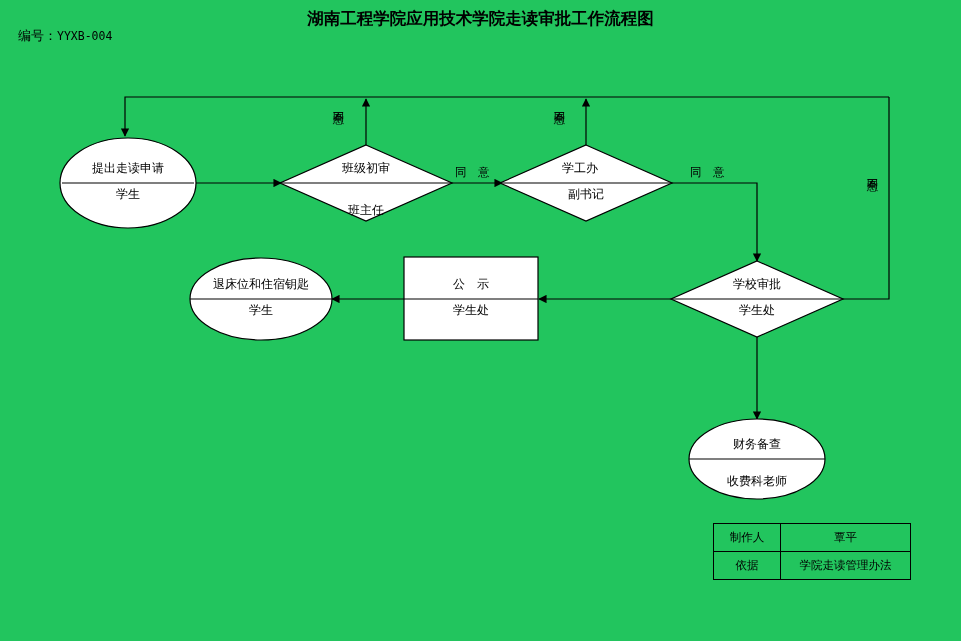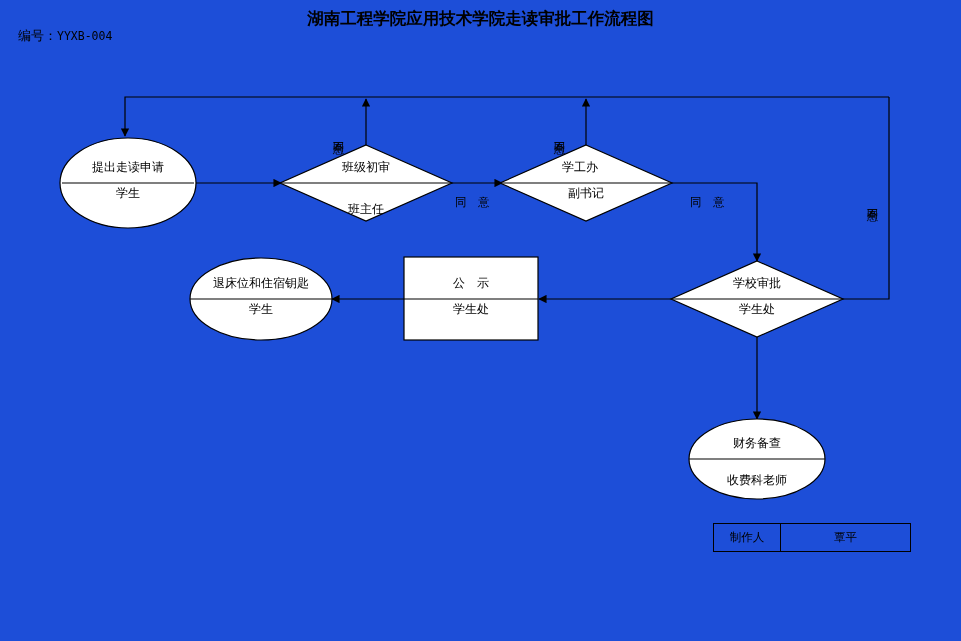--- a/index.html
+++ b/index.html
@@ -8,21 +8,21 @@
     background: #ffffff;
   }
   body {
     font-family: "DejaVu Sans", "Liberation Sans", sans-serif;
     color: #000000;
   }
   #page {
     position: relative;
     width: 961px;
     height: 641px;
-    background: #1d4ed8;
+    background: #22c55e;
     overflow: hidden;
   }
   #flow-svg {
     position: absolute;
     left: 0;
     top: 0;
     width: 961px;
     height: 641px;
   }
   .doc-title {
@@ -48,29 +48,28 @@
     font-family: "DejaVu Sans Mono", "Liberation Mono", monospace;
     font-size: 11.5px;
   }
   
   .node-text {
     position: absolute;
     text-align: center;
     font-size: 12px;
     line-height: 1.1;
     white-space: nowrap;
-    font-family: Liberation Mono, monospace;
+    font-family: Liberation Sans, sans-serif;
     pointer-events: none;
   }
   .edge-label {
     position: absolute;
     font-size: 11.5px;
     white-space: nowrap;
     font-family: "DejaVu Sans", "Liberation Sans", sans-serif;
-    margin-top: 30px;
   }
   .edge-label.vertical {
     writing-mode: vertical-rl;
     text-orientation: upright;
     letter-spacing: 0px;
     line-height: 1;
   }
   
   .info-table {
     position: absolute;
@@ -186,16 +185,20 @@
   <div class="edge-label" style="left:690px; top:165px;">同　意</div>
 
   <div class="edge-label vertical" style="left:866px; top:170px;">不同意</div>
 
   <table class="info-table">
     <tbody>
       <tr>
         <td class="label-col">制作人</td>
         <td>覃平</td>
       </tr>
+      <tr>
+        <td class="label-col">依据</td>
+        <td>学院走读管理办法</td>
+      </tr>
     </tbody>
   </table>
 
 </div>
 
 </body></html>

